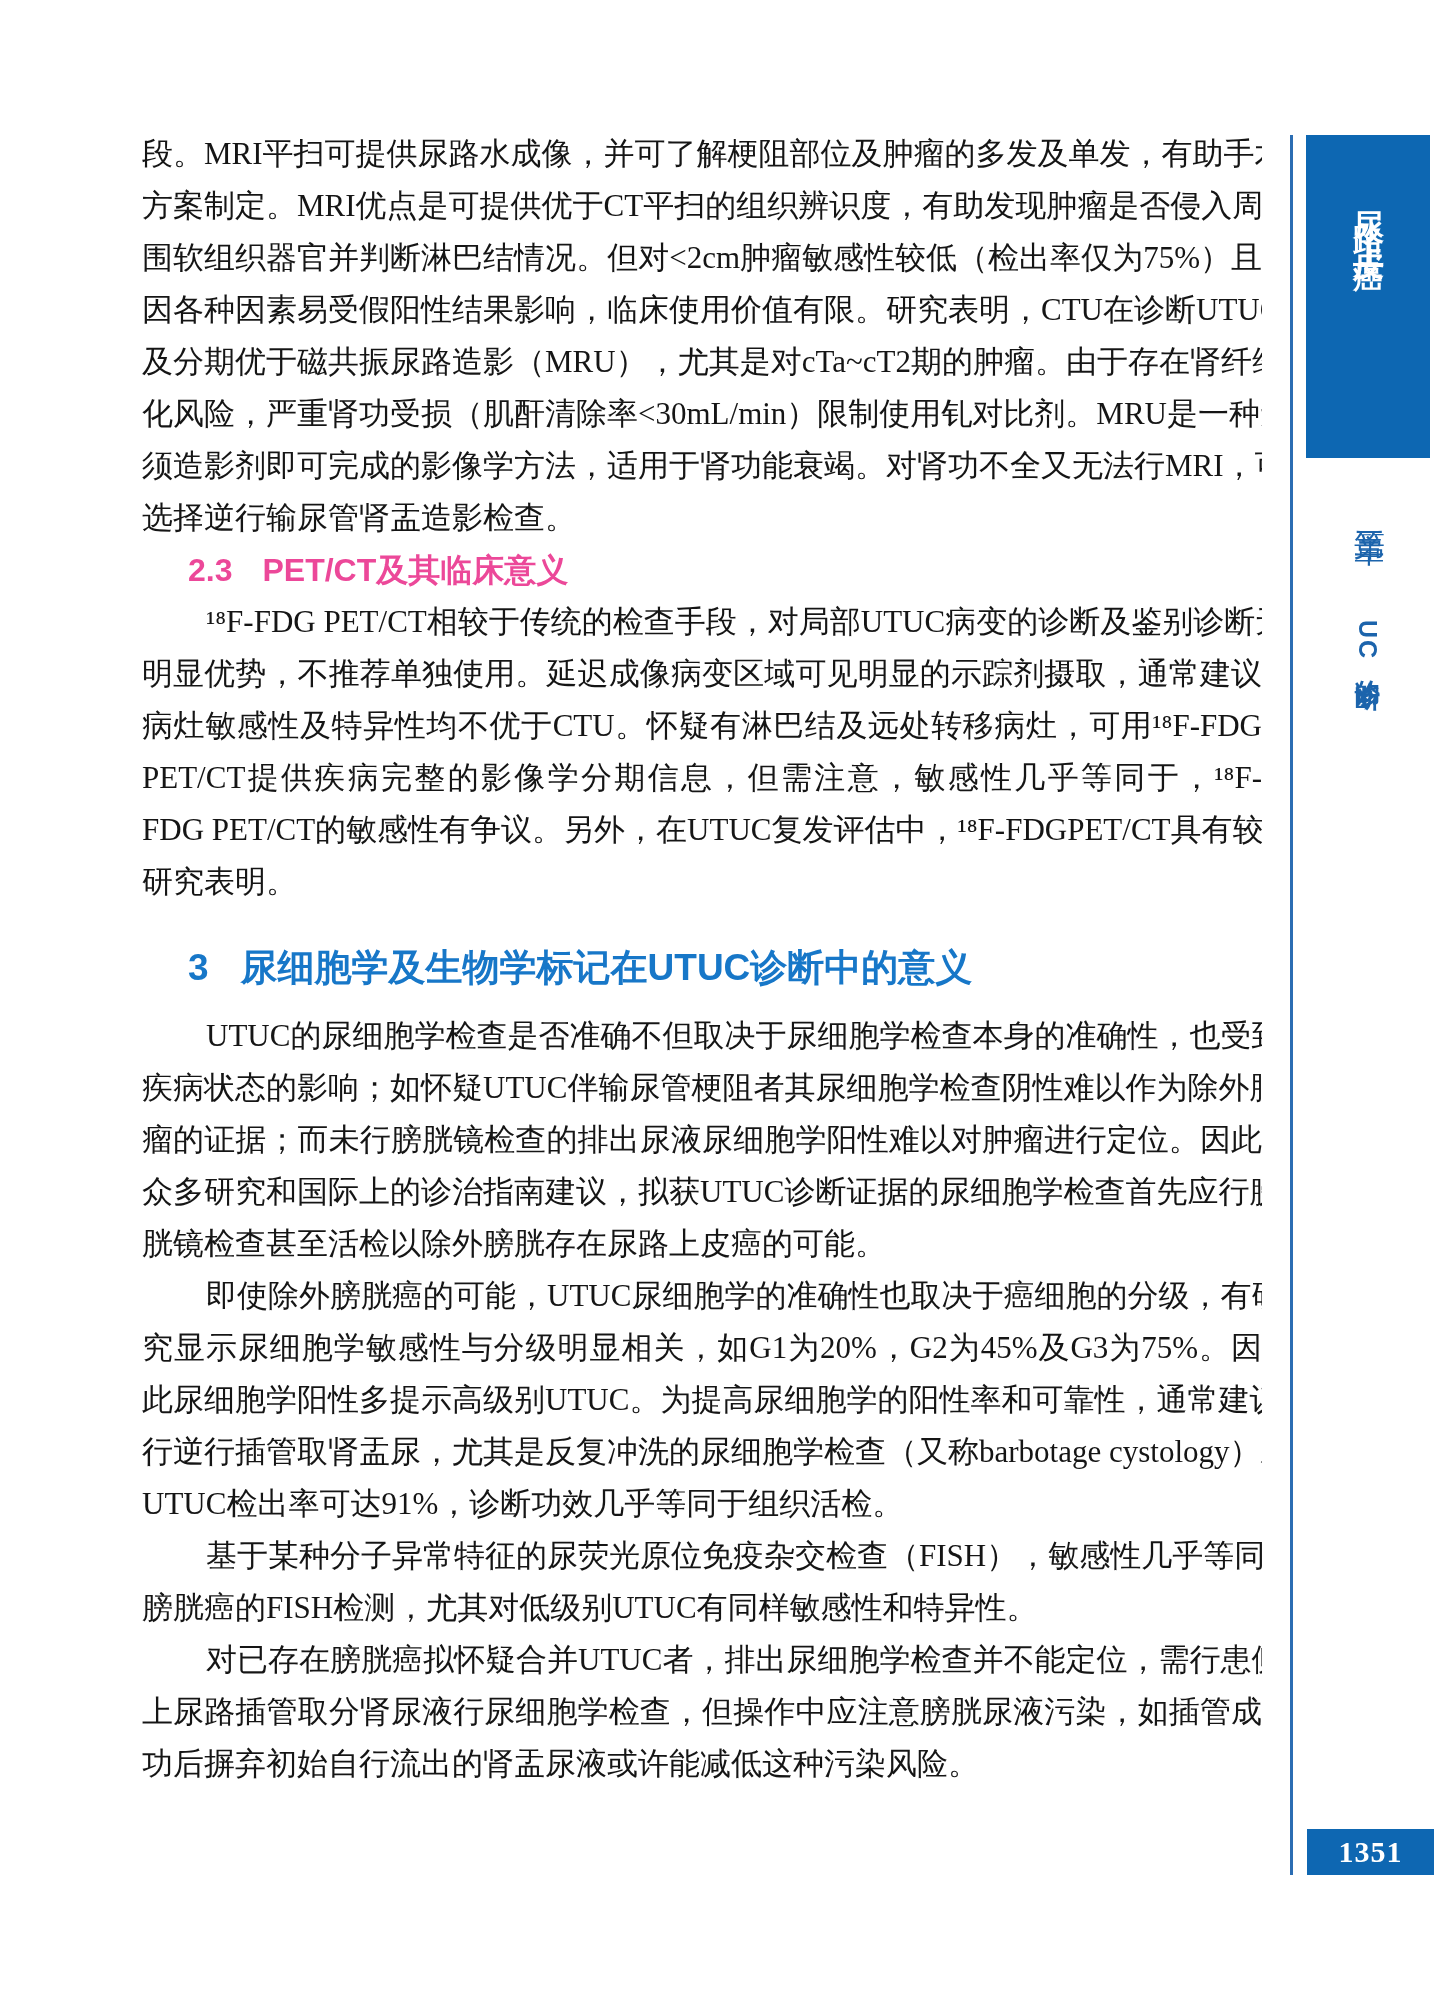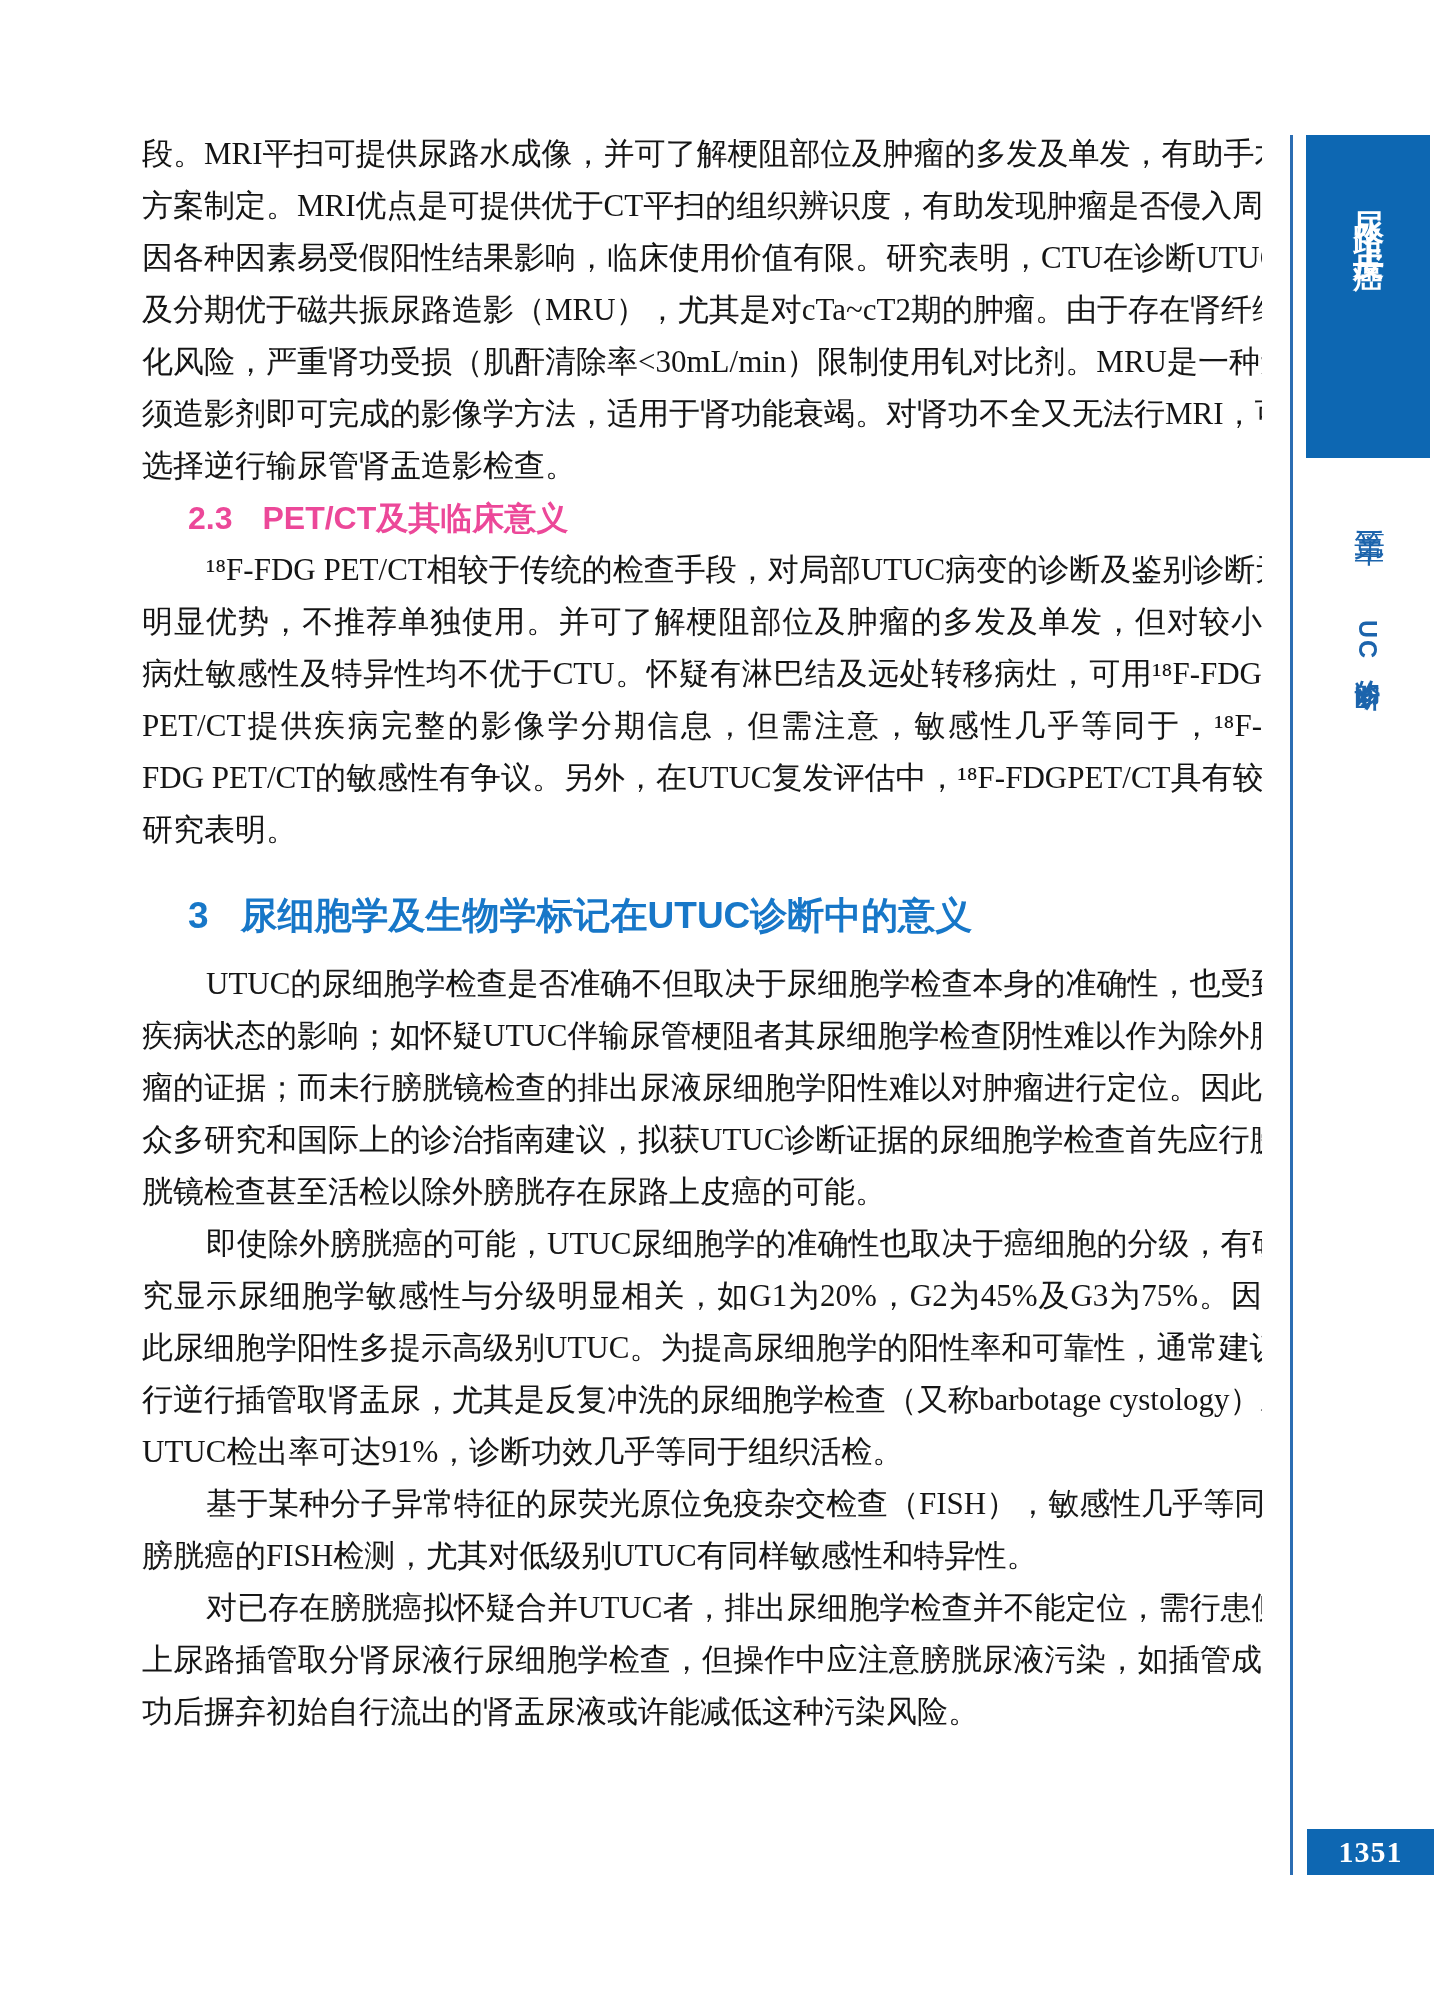--- a/index.html
+++ b/index.html
@@ -62,34 +62,35 @@
     letter-spacing:1px;
   }
 </style>
 </head>
 <body>
 
 <div class="content">
   <div class="para">
       <div class="line">段。MRI平扫可提供尿路水成像，并可了解梗阻部位及肿瘤的多发及单发，有助手术</div>
       <div class="line">方案制定。MRI优点是可提供优于CT平扫的组织辨识度，有助发现肿瘤是否侵入周</div>
+      <div class="line">围软组织器官并判断淋巴结情况。但对&lt;2cm肿瘤敏感性较低（检出率仅为75%）且</div>
       <div class="line">因各种因素易受假阳性结果影响，临床使用价值有限。研究表明，CTU在诊断UTUC</div>
       <div class="line">及分期优于磁共振尿路造影（MRU），尤其是对cTa~cT2期的肿瘤。由于存在肾纤维</div>
       <div class="line">化风险，严重肾功受损（肌酐清除率&lt;30mL/min）限制使用钆对比剂。MRU是一种无</div>
       <div class="line">须造影剂即可完成的影像学方法，适用于肾功能衰竭。对肾功不全又无法行MRI，可</div>
       <div class="line end">选择逆行输尿管肾盂造影检查。</div>
     </div>
 
   <div class="h23">
     <span class="hnum">2.3</span><span>PET/CT及其临床意义</span>
   </div>
 
   <div class="para">
       <div class="line ind">¹⁸F-FDG PET/CT相较于传统的检查手段，对局部UTUC病变的诊断及鉴别诊断无</div>
-      <div class="line">明显优势，不推荐单独使用。并可了解梗阻部位及肿瘤的多发及单发，但对较小</div>
+      <div class="line">明显优势，不推荐单独使用。延迟成像病变区域可见明显的示踪剂摄取，通常建议</div>
       <div class="line">病灶敏感性及特异性均不优于CTU。怀疑有淋巴结及远处转移病灶，可用¹⁸F-FDG</div>
       <div class="line">PET/CT提供疾病完整的影像学分期信息，但需注意，敏感性几乎等同于，¹⁸F-</div>
       <div class="line">FDG PET/CT的敏感性有争议。另外，在UTUC复发评估中，¹⁸F-FDGPET/CT具有较</div>
       <div class="line end">研究表明。</div>
     </div>
 
   <div class="h3">
     <span class="hnum">3</span><span>尿细胞学及生物学标记在UTUC诊断中的意义</span>
   </div>
 

